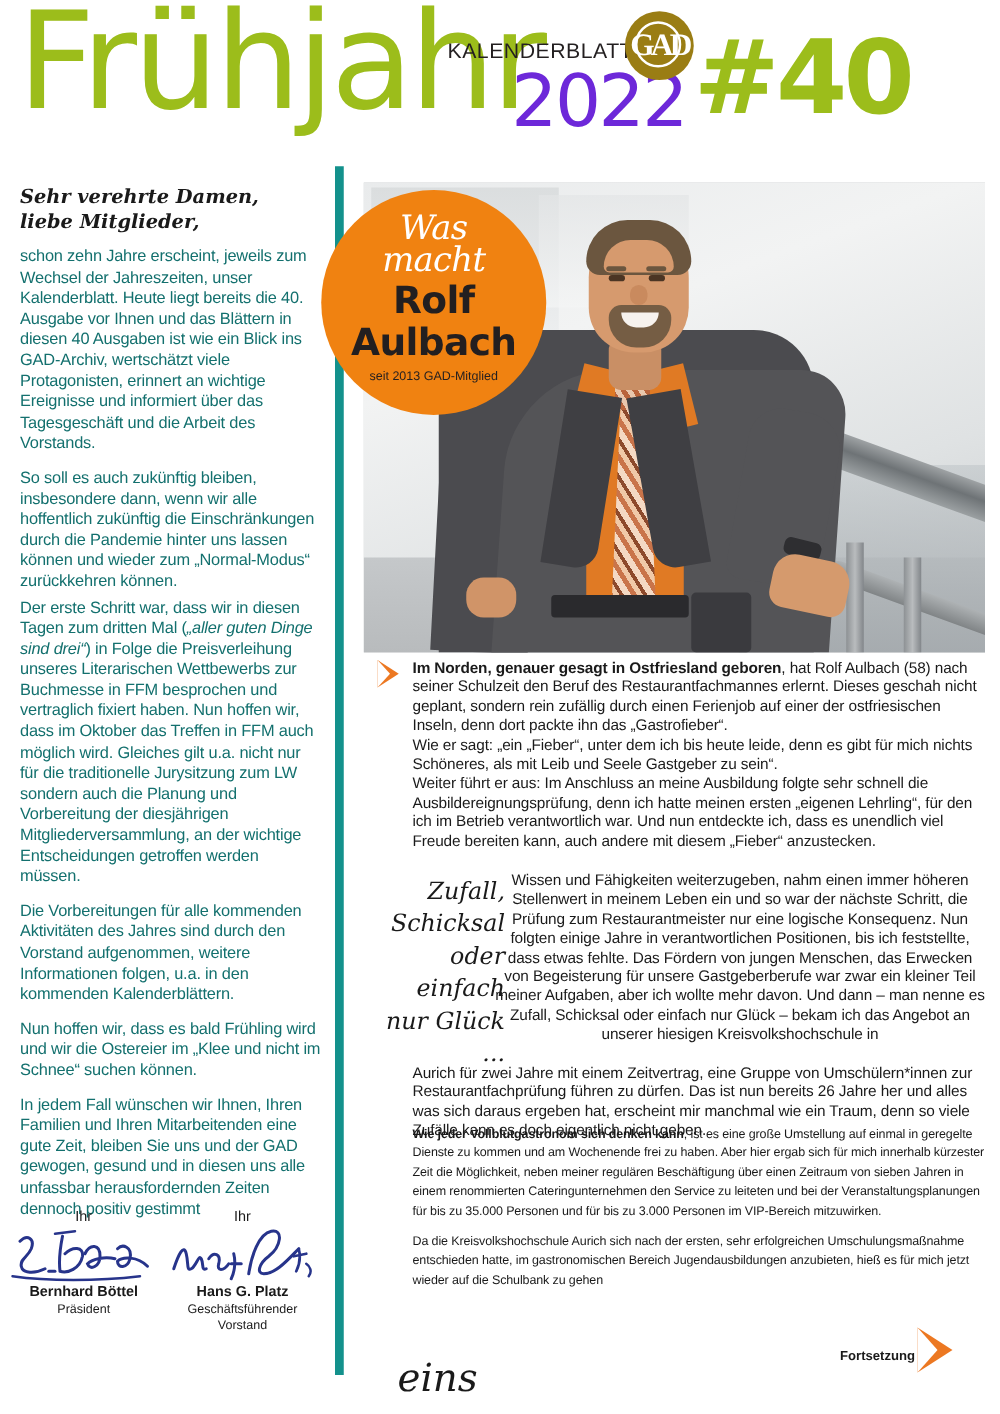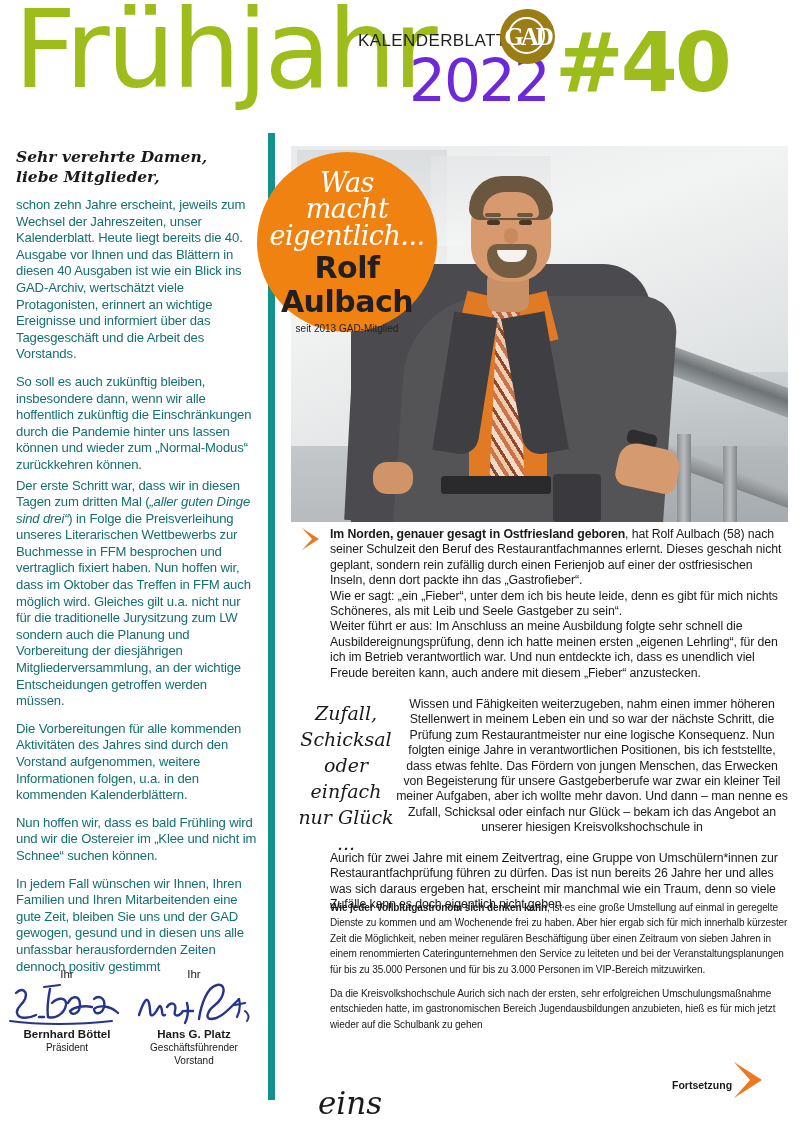--- a/index.html
+++ b/index.html
@@ -321,21 +321,21 @@
   .wrapblock2{
     position:absolute;left:330px;top:851px;width:458px;
     font-family:"Liberation Sans",sans-serif;
     font-size:12.3px;line-height:15.4px;color:#1a1a1a;
     text-align:left;letter-spacing:-0.1px;
   }
   .pullquote{
     position:absolute;left:288px;top:700px;width:116px;
     font-family:"DejaVu Serif",serif;font-style:italic;
     font-size:19px;line-height:26px;color:#1a1a1a;
-    text-align:center;
+    text-align:right;
   }
 
   .article2{
     position:absolute;left:330px;top:900px;width:458px;
     font-family:"Liberation Sans",sans-serif;
     font-size:10px;line-height:15.4px;color:#1a1a1a;
     letter-spacing:-0.1px;
   }
   .article2 p{margin:0 0 9px 0;}
   .article2 p.noGap{margin-bottom:0;}
@@ -467,21 +467,20 @@
     <div class="ph-pocket"></div>
     <div class="ph-armR"></div>
     <div class="ph-watch"></div>
     <div class="ph-handR"></div>
     <div class="ph-handL"></div>
   </div>
 
   <div class="badge">
     <div class="badge-l1">Was</div>
     <div class="badge-l2">macht</div>
-    <div class="badge-l3">eigentlich...</div>
     <div class="badge-name">Rolf</div>
     <div class="badge-name">Aulbach</div>
     <div class="badge-sub">seit 2013 GAD-Mitglied</div>
   </div>
 
   <div class="arrow-marker"></div>
   <div class="article">
     <p class="noGap"><b>Im Norden, genauer gesagt in Ostfriesland geboren</b><span>, hat Rolf Aulbach (58) nach seiner Schulzeit den Beruf des Restaurantfachmannes erlernt. Dieses geschah nicht geplant, sondern rein zufällig durch einen Ferienjob auf einer der ostfriesischen Inseln, denn dort packte ihn das „Gastrofieber“.</span></p>
     <p class="noGap">Wie er sagt: „ein „Fieber“, unter dem ich bis heute leide, denn es gibt für mich nichts Schöneres, als mit Leib und Seele Gastgeber zu sein“.</p>
     <p class="noGap">Weiter führt er aus: Im Anschluss an meine Ausbildung folgte sehr schnell die Ausbildereignungsprüfung, denn ich hatte meinen ersten „eigenen Lehrling“, für den ich im Betrieb verantwortlich war. Und nun entdeckte ich, dass es unendlich viel Freude bereiten kann, auch andere mit diesem „Fieber“ anzustecken.</p>

